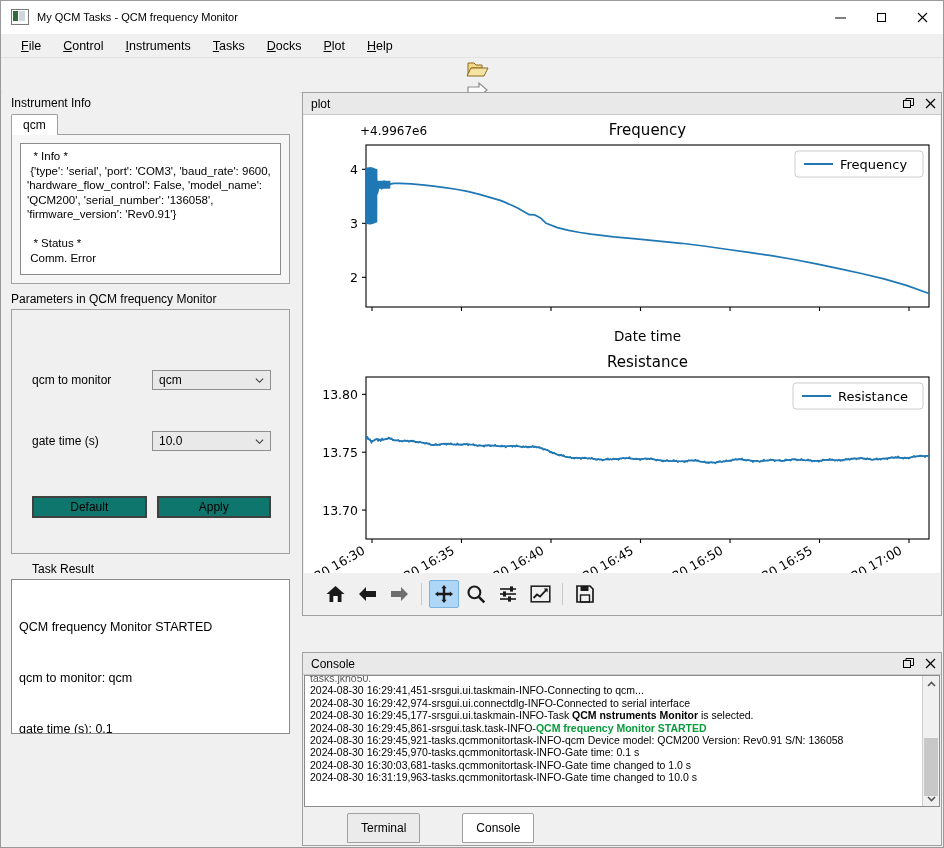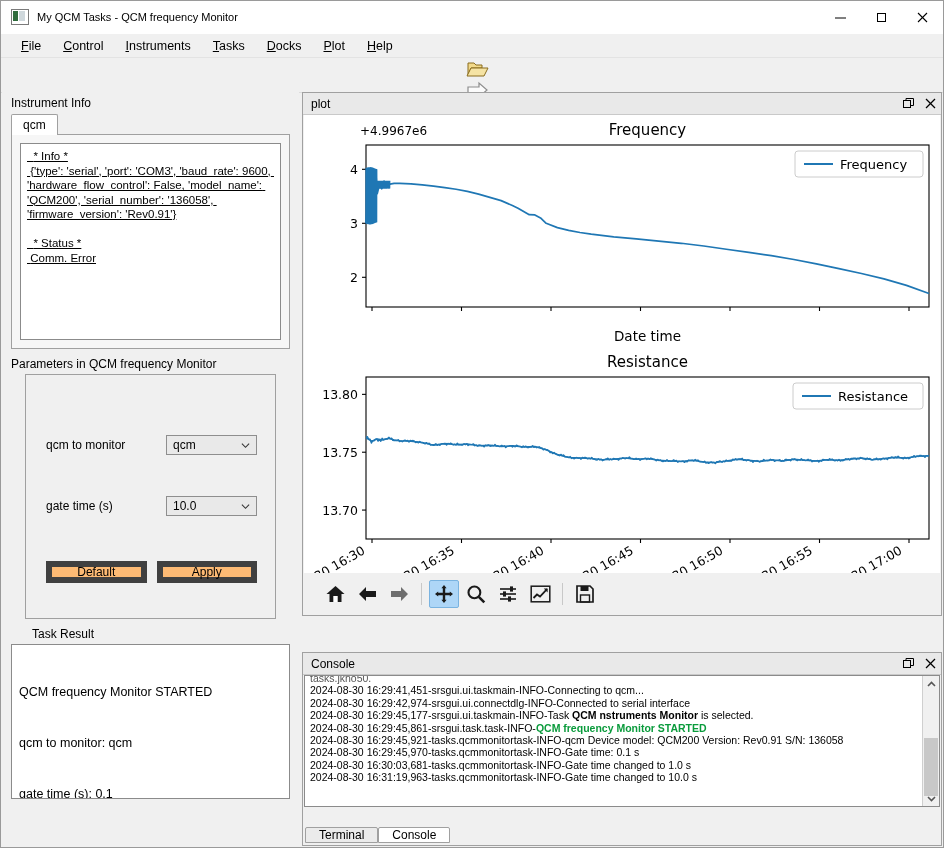--- a/index.html
+++ b/index.html
@@ -43,36 +43,36 @@
   .rightpane{position:absolute;left:300px;top:0;right:0;bottom:0;background:#f0f0f0;}
 
   .sectlabel{font-size:12px;color:#000;padding:4px 0 3px 9px;}
 
   
   .tabbar{display:flex;padding-left:9px;align-items:flex-end;height:22px;}
   .tab{border:1px solid #a0a0a0;border-bottom:none;padding:3px 11px 3px 11px;
        font-size:12px;background:#e6e6e6;border-radius:2px 2px 0 0;}
   .tab.active{background:#ffffff;position:relative;z-index:2;}
   .tabpanel{margin:0 9px 0 9px;border:1px solid #a0a0a0;background:#f6f6f6;
-            height:215px;box-sizing:border-box;padding:8px;margin-top:-1px;text-decoration:underline;}
+            height:150px;box-sizing:border-box;padding:8px;margin-top:-1px;}
   .infobox{border:1px solid #8b8b8b;background:#ffffff;height:100%;box-sizing:border-box;
            padding:5px 6px;font-size:11.5px;line-height:14.5px;white-space:pre-wrap;
            word-break:break-word;overflow:hidden;}
 
   
-  .paramsbox{margin:0 23px;border:1px solid #a0a0a0;background:#f0f0f0;
+  .paramsbox{margin:0 9px;border:1px solid #a0a0a0;background:#f0f0f0;
              height:245px;box-sizing:border-box;position:relative;}
   .prow{position:absolute;left:20px;right:18px;display:flex;align-items:center;}
   .plabel{font-size:12px;width:120px;color:#000;}
   .combo{flex:1;height:20px;border:1px solid #8e8e8e;background:#e9e9e9;
          display:flex;align-items:center;justify-content:space-between;
          padding:0 6px 0 6px;font-size:12px;box-sizing:border-box;max-width:120px;}
   .chev{width:9px;height:9px;}
   .btnrow{position:absolute;left:20px;right:18px;top:186px;display:flex;gap:10px;}
-  .pbtn{flex:1;height:22px;border:6px solid #404040;background:#fdba74;
+  .pbtn{flex:1;height:22px;border:2px solid #404040;background:#0f766e;
         font-size:12px;display:flex;align-items:center;justify-content:center;
         box-sizing:border-box;}
 
   
   .resultbox{margin:0 9px;border:1px solid #8b8b8b;background:#ffffff;
              height:155px;box-sizing:border-box;padding:5px 7px;
              font-size:12.5px;line-height:17px;white-space:pre-wrap;overflow:hidden;}
 
   
   .dock{border:1px solid #a0a0a0;background:#f0f0f0;box-sizing:border-box;position:absolute;}
@@ -99,22 +99,22 @@
   .conlines{position:absolute;left:5px;top:-4px;right:18px;
             font-size:10.5px;line-height:12.4px;white-space:nowrap;
             font-family:"Liberation Sans","DejaVu Sans",sans-serif;}
   .conline{overflow:hidden;text-overflow:clip;}
   .conline b{font-weight:bold;}
   .sbar{position:absolute;right:0;top:0;width:16px;bottom:0;background:#f0f0f0;
         border-left:1px solid #cfcfcf;}
   .sbtn{height:16px;display:flex;align-items:center;justify-content:center;}
   .sthumb{position:absolute;left:1px;right:1px;top:62px;height:58px;background:#c8c8c8;}
   .bottomtabs{position:absolute;left:2px;bottom:2px;height:22px;display:flex;align-items:flex-end;}
-  .btab{border:1px solid #a0a0a0;padding:0 13px;font-size:12px;background:#ebebeb;
-        border-radius:2px 2px 0 0;}
+  .btab{border:1px solid #a0a0a0;padding:7px 13px;font-size:12px;background:#ebebeb;
+        border-radius:2px 2px 0 0;margin-left:42px;}
   .btab.active{background:#ffffff;}
 
   svg{shape-rendering:geometricPrecision;}
 </style>
 </head>
 <body>
 
 <div id="app">
 
   <div class="titlebar">

